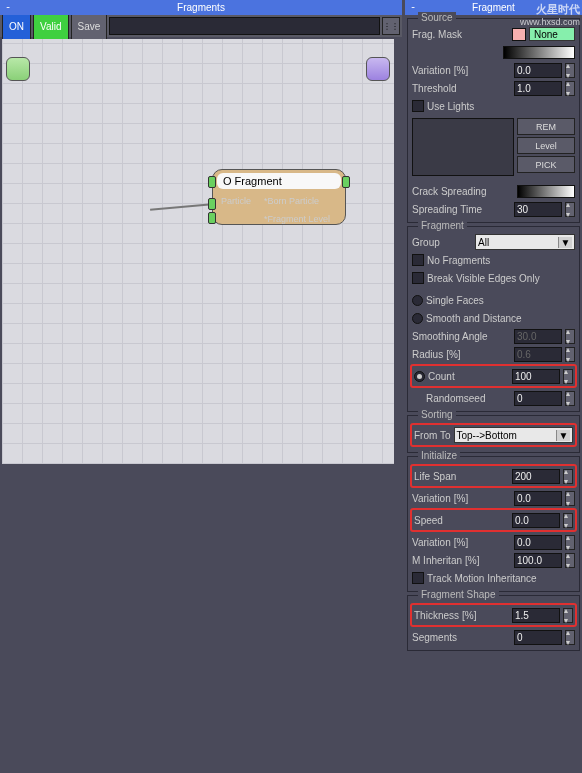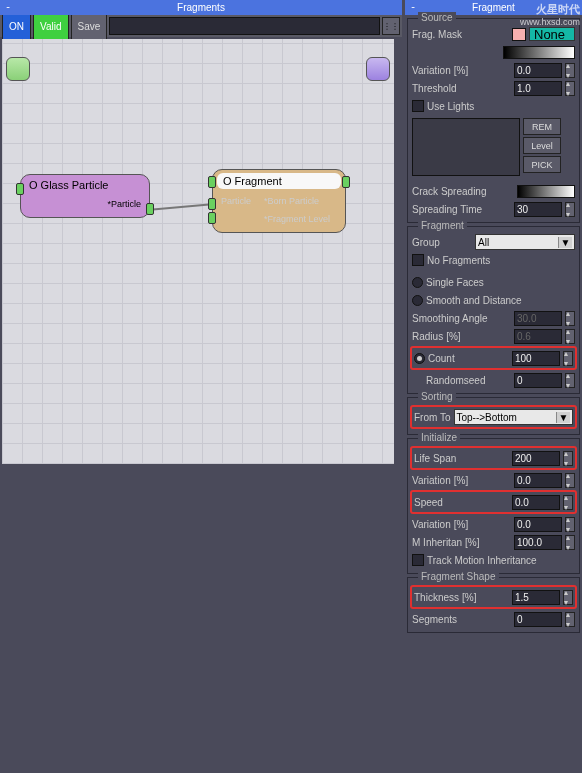--- a/index.html
+++ b/index.html
@@ -27,21 +27,21 @@
 .portlet-purple { background: linear-gradient(#c8b8f0,#9c82e0); top: 18px; right: 4px; }
 
 .node { position: absolute; border-radius: 10px; border: 1px solid #555; padding: 4px 8px; font-size: 10px; }
 .node-purple { background: #c690d4; top: 135px; left: 18px; width: 130px; height: 44px; }
 .node-purple .title { font-size: 11px; color: #000; }
 .node-purple .sub { text-align: right; font-size: 9px; color: #000; margin-top: 8px; }
 .port { position: absolute; width: 8px; height: 12px; background: #6ad060; border: 1px solid #333; border-radius: 2px; }
 .node-purple .port-l { left: -5px; top: 8px; }
 .node-purple .port-r { right: -5px; top: 28px; }
 
-.node-tan { background: #d8b888; top: 130px; left: 210px; width: 134px; height: 64px; }
+.node-tan { background: #d8b888; top: 130px; left: 210px; width: 134px; height: 56px; }
 .node-tan .titlebar2 { background: #f8f8f8; border-radius: 6px; padding: 2px 6px; font-size: 11px; margin: -1px -4px 3px -4px; position: relative; }
 .node-tan .row { font-size: 9px; display: flex; }
 .node-tan .col1 { width: 40px; }
 .node-tan .port-t { left: -5px; top: 6px; }
 .node-tan .port-r1 { right: -5px; top: 6px; }
 .node-tan .port-l1 { left: -5px; top: 28px; }
 .node-tan .port-l2 { left: -5px; top: 42px; }
 
 .wire { position: absolute; top: 167px; left: 148px; width: 62px; height: 2px; background: #777; transform: rotate(-5deg); }
 
@@ -56,23 +56,23 @@
 .spinner { width: 10px; height: 15px; background: #626270; border: 1px solid #222; position: relative; }
 .spinner::before { content: "▴"; position: absolute; top: -3px; left: 0; font-size: 8px; color: #ccc; }
 .spinner::after { content: "▾"; position: absolute; bottom: -3px; left: 0; font-size: 8px; color: #ccc; }
 .chk { width: 12px; height: 12px; border: 1px solid #111; background: #2a2a36; flex: 0 0 12px; }
 .radio { width: 11px; height: 11px; border: 1px solid #111; border-radius: 50%; background: #2a2a36; flex: 0 0 11px; position: relative; }
 .radio.on::after { content: ""; position: absolute; inset: 2px; background: #ccc; border-radius: 50%; }
 .gradient { width: 58px; height: 13px; background: linear-gradient(90deg,#000,#fff); border: 1px solid #111; }
 .swatch { width: 14px; height: 13px; border: 1px solid #111; background: #f8b0b0; }
 .dropdown { height: 16px; background: #e8e8e8; border: 1px solid #333; display: flex; align-items: center; font-size: 10px; color: #000; padding: 0 2px; }
 .dropdown .arrow { margin-left: auto; width: 14px; text-align: center; background: #d0d0d0; border-left: 1px solid #888; }
-.select-none { height: 14px; background: #14b8a6; border: 1px solid #333; font-size: 13px; color: #000; padding: 0 4px; display: flex; align-items: center; }
+.select-none { height: 14px; background: #86efac; border: 1px solid #333; font-size: 10px; color: #000; padding: 0 4px; display: flex; align-items: center; }
 .preview { width: 108px; height: 58px; background: #3a3a46; border: 1px solid #111; }
-.sidebtn { width: 38px; height: 17px; background: #5a5a68; border: 1px solid #222; font-size: 9px; color: #ddd; display: flex; align-items: center; justify-content: center; }
+.sidebtn { width: 58px; height: 17px; background: #5a5a68; border: 1px solid #222; font-size: 9px; color: #ddd; display: flex; align-items: center; justify-content: center; }
 .hl { border: 2px solid #e03030; border-radius: 3px; padding: 1px 2px; margin: 1px -2px; }
 
 .watermark { position: absolute; right: 2px; top: 2px; color: #fff; font-size: 9px; opacity: .7; z-index: 99; text-align: right; }
 .watermark .logo { font-size: 11px; font-weight: bold; }
 </style>
 </head>
 <body>
 
 <div class="watermark">
   <div class="logo">火星时代</div>
@@ -88,26 +88,20 @@
     <div class="btn btn-on">ON</div>
     <div class="btn btn-valid">Valid</div>
     <div class="btn btn-save">Save</div>
     <div class="toolbar-input"></div>
     <div class="opt-icon">⋮⋮</div>
   </div>
   <div class="canvas">
     <div class="portlet portlet-green"></div>
     <div class="portlet portlet-purple"></div>
     <div class="wire"></div>
-    <div class="node node-purple">
-      <div class="port port-l"></div>
-      <div class="port port-r"></div>
-      <div class="title">O Glass Particle</div>
-      <div class="sub">*Particle</div>
-    </div>
     <div class="node node-tan">
       <div class="port port-t"></div>
       <div class="port port-r1"></div>
       <div class="port port-l1"></div>
       <div class="port port-l2"></div>
       <div class="titlebar2">O Fragment</div>
       <div class="row">
           <span class="col1">Particle</span>
           <span>*Born Particle</span>
         </div>
@@ -182,20 +176,24 @@
       <span class="spacer"></span>
       <div class="dropdown" style="width:100px">
           <span>All</span>
           <span class="arrow">▼</span>
         </div>
     </div>
     <div class="row">
         <div class="chk"></div>
         <span>No Fragments</span>
       </div>
+    <div class="row">
+        <div class="chk"></div>
+        <span>Break Visible Edges Only</span>
+      </div>
     <div class="row" style="margin-top:4px">
         <div class="radio"></div>
         <span>Single Faces</span>
       </div>
     <div class="row">
         <div class="radio"></div>
         <span>Smooth and Distance</span>
       </div>
     <div class="row">
       <span class="lbl">Smoothing Angle</span>

